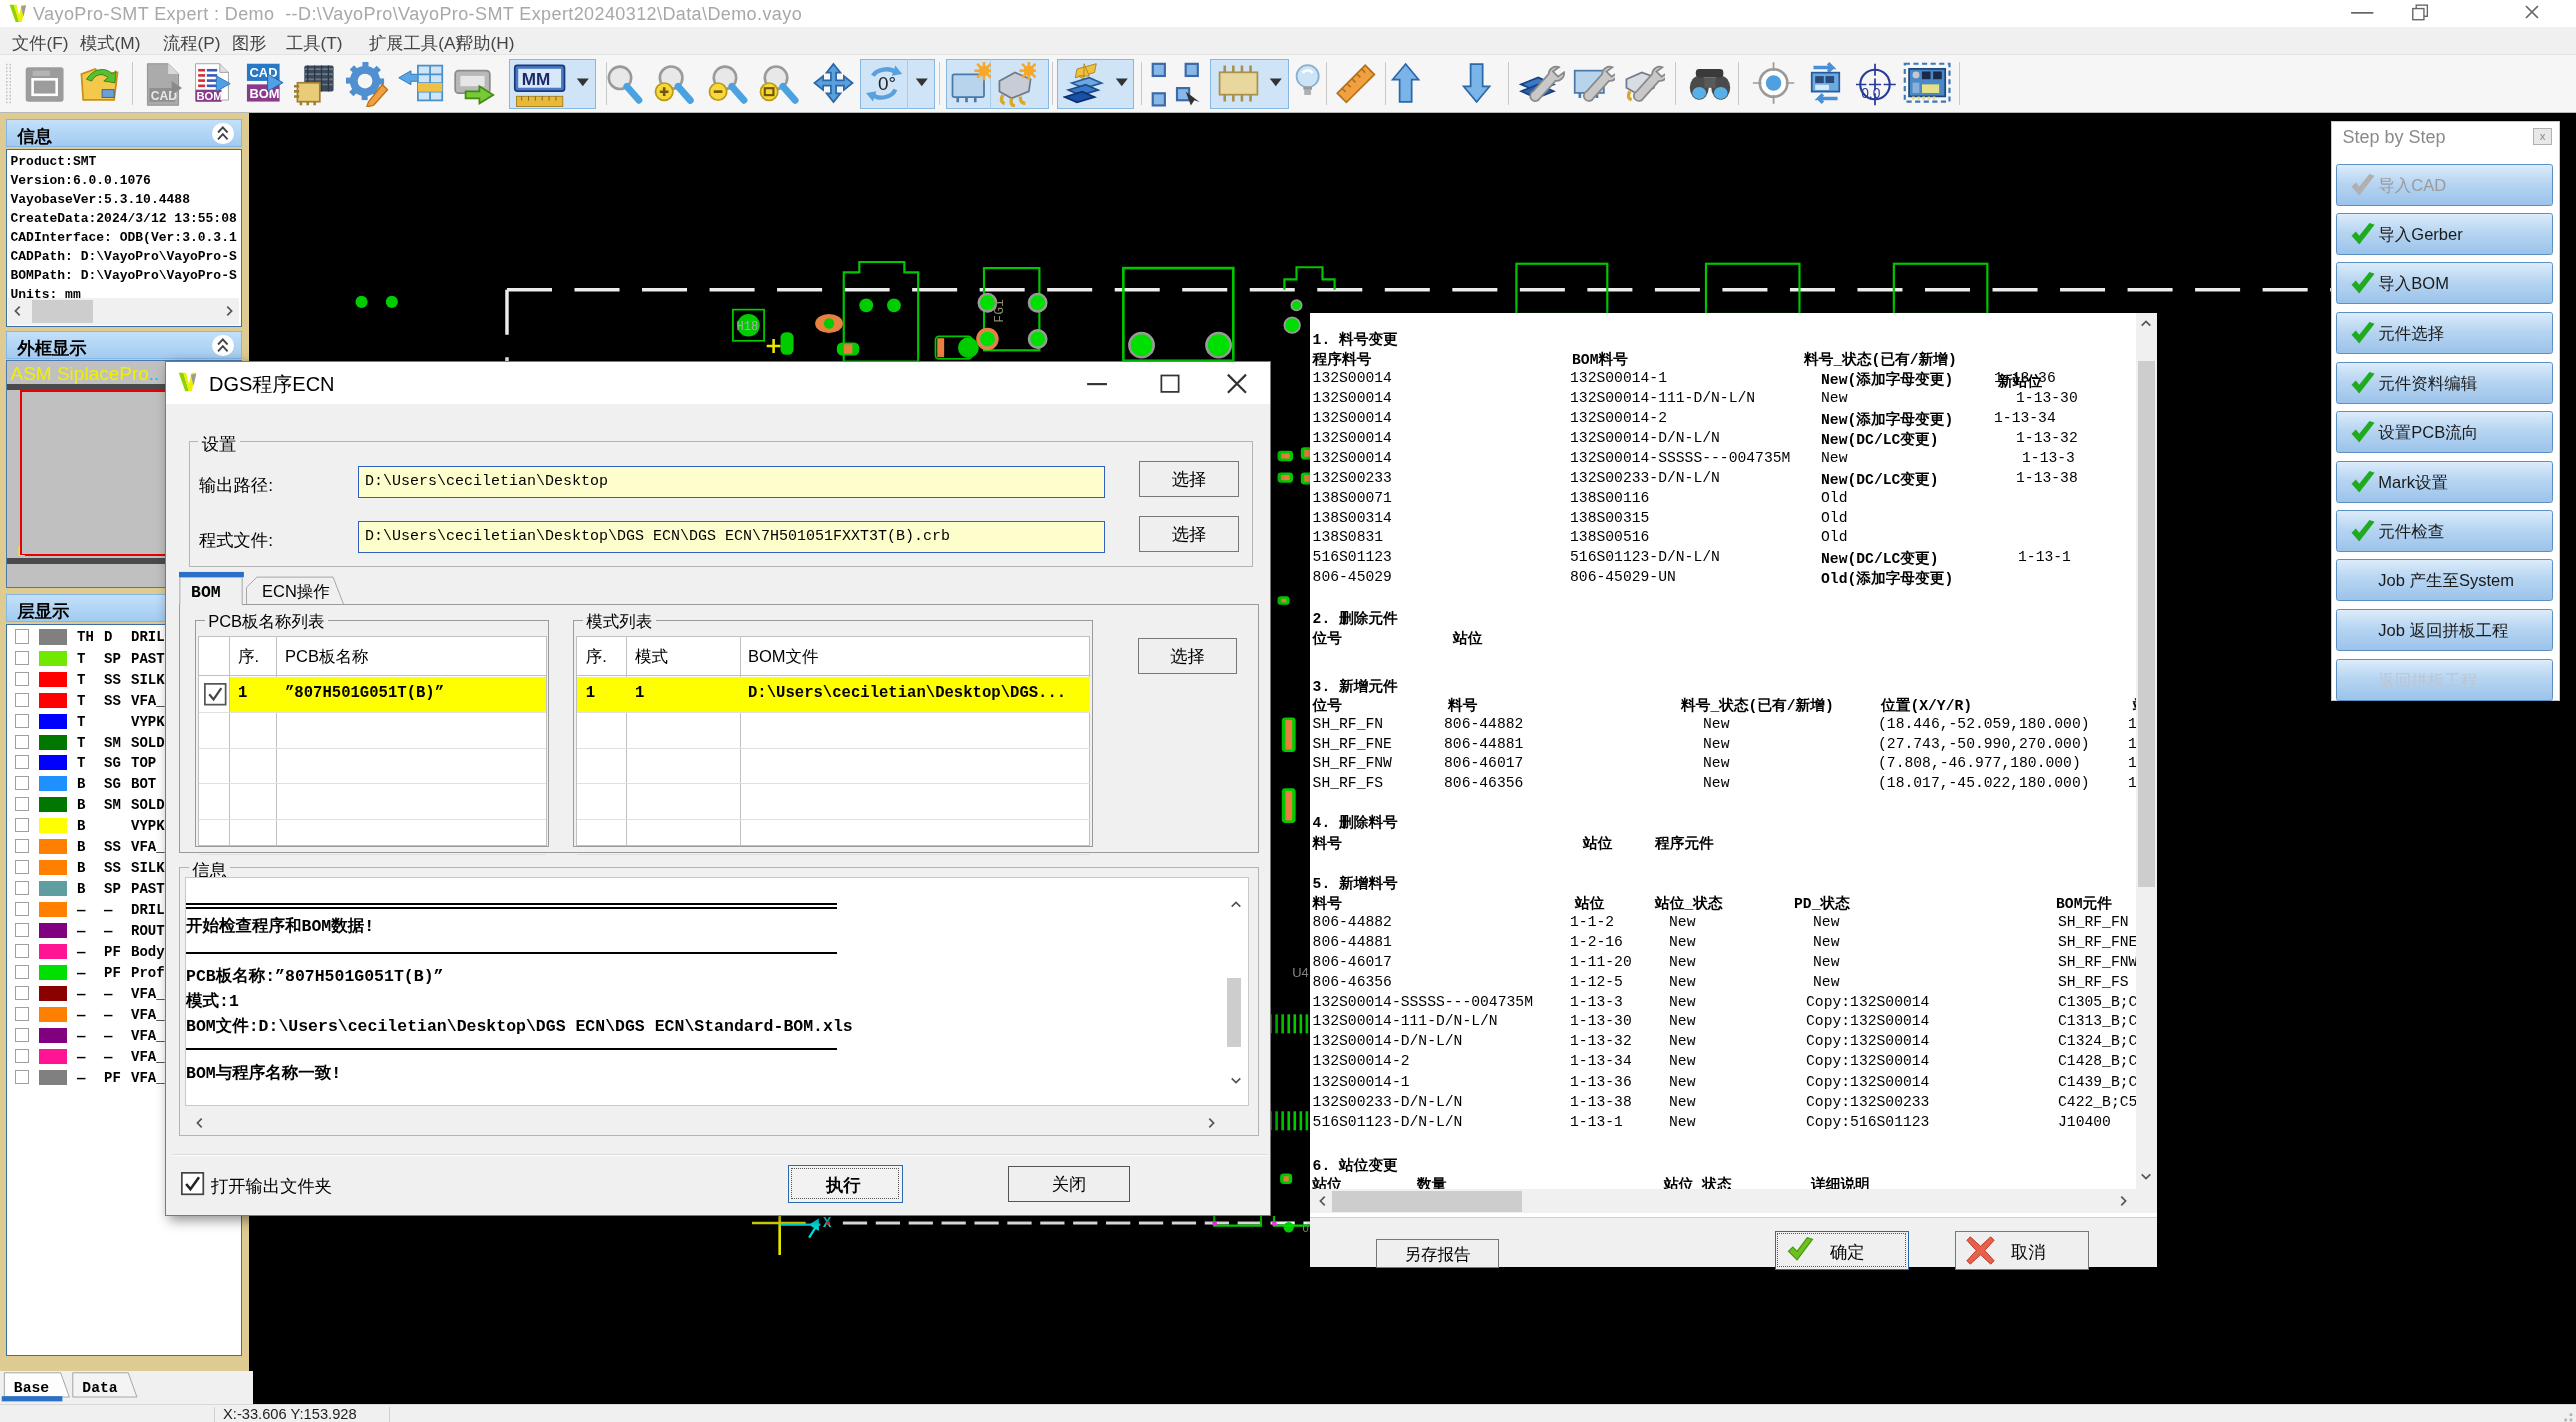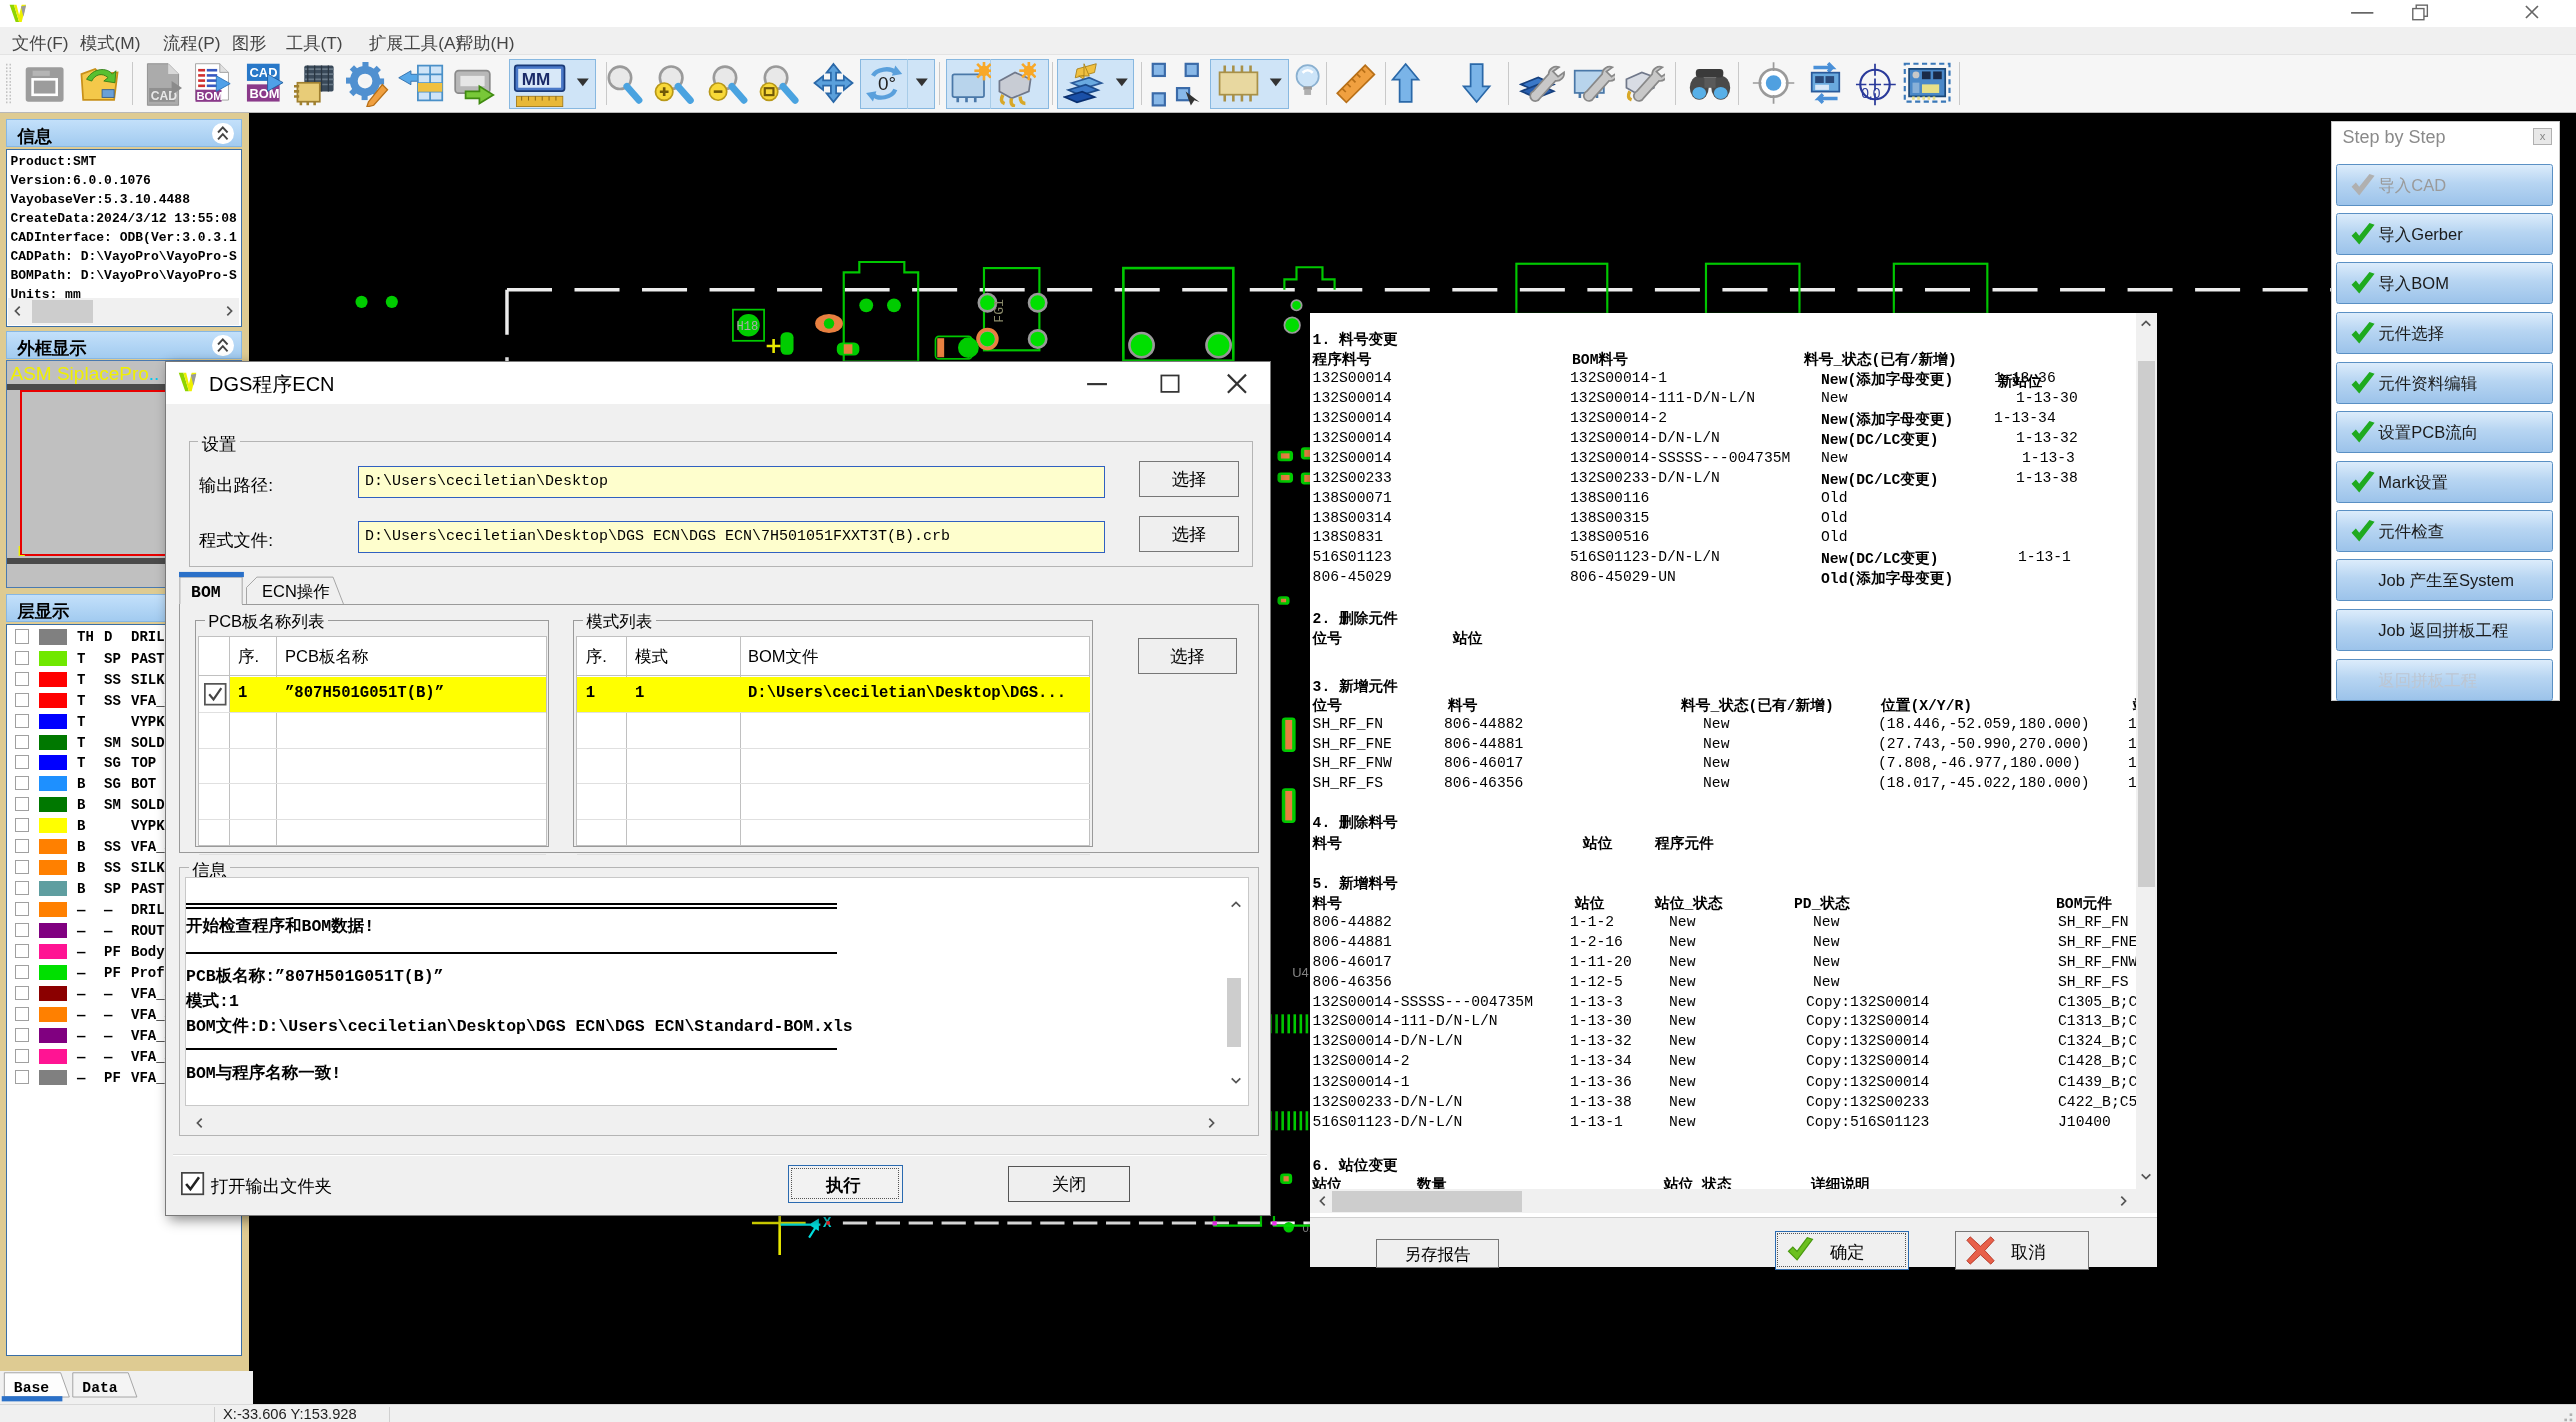--- a/index.html
+++ b/index.html
@@ -36,20 +36,21 @@
 .mono{font-family:"Liberation Mono",monospace;white-space:pre}
 .rline{position:absolute;font-family:"Liberation Mono",monospace;font-size:14.7px;color:#000;white-space:pre}
 .rcell{position:absolute;top:0;font-family:"Liberation Mono",monospace;font-size:14.7px;color:#000;white-space:pre}
 </style></head><body>
 <div id="titlebar">
 <svg class="abs" style="left:7px;top:2.6px" width="22.5" height="22.5" viewBox="0 0 26 26">
 <path d="M3 2 L10 22 L14 22 L8 2 Z" fill="#8fd400"></path>
       <path d="M8 2 L14 22 L17 22 L22 2 L17 2 L14 14 L11 2Z" fill="#eef000"></path>
 <path d="M16 4 L22 3 L19 16 Z" fill="#9a9a9a"></path>
     </svg>
+<span class="t">VayoPro-SMT Expert : Demo  --D:\VayoPro\VayoPro-SMT Expert20240312\Data\Demo.vayo</span>
 <svg class="abs" style="left:2338px;top:0" width="225" height="24" viewBox="0 0 260 28">
 <line x1="14" y1="15" x2="40" y2="15" stroke="#666" stroke-width="2"></line>
 <rect x="90" y="6" width="13" height="13" fill="none" stroke="#666" stroke-width="1.6"></rect>
 <rect x="86" y="10" width="13" height="13" fill="#fff" stroke="#666" stroke-width="1.6"></rect>
 <path d="M218 7 L232 21 M232 7 L218 21" stroke="#666" stroke-width="2"></path>
     </svg>
 </div>
 <div id="menubar">
     <span style="left:12px">文件(F)</span>
     <span style="left:80px">模式(M)</span>

